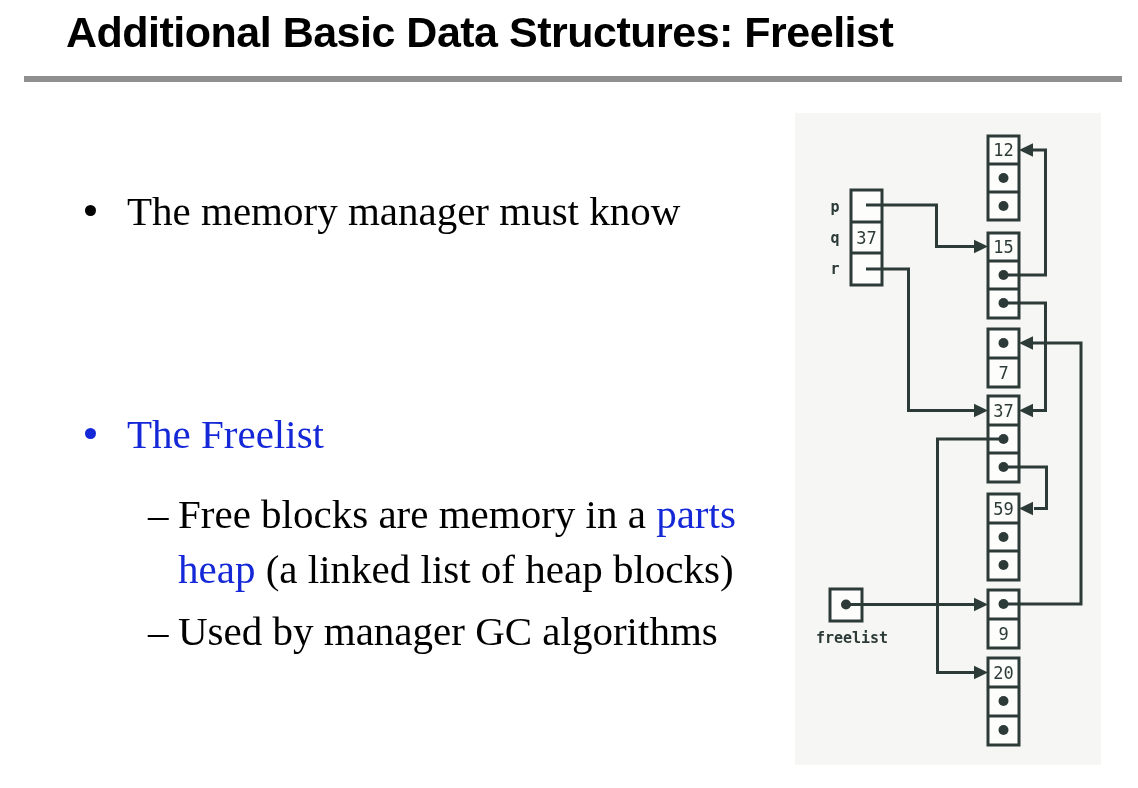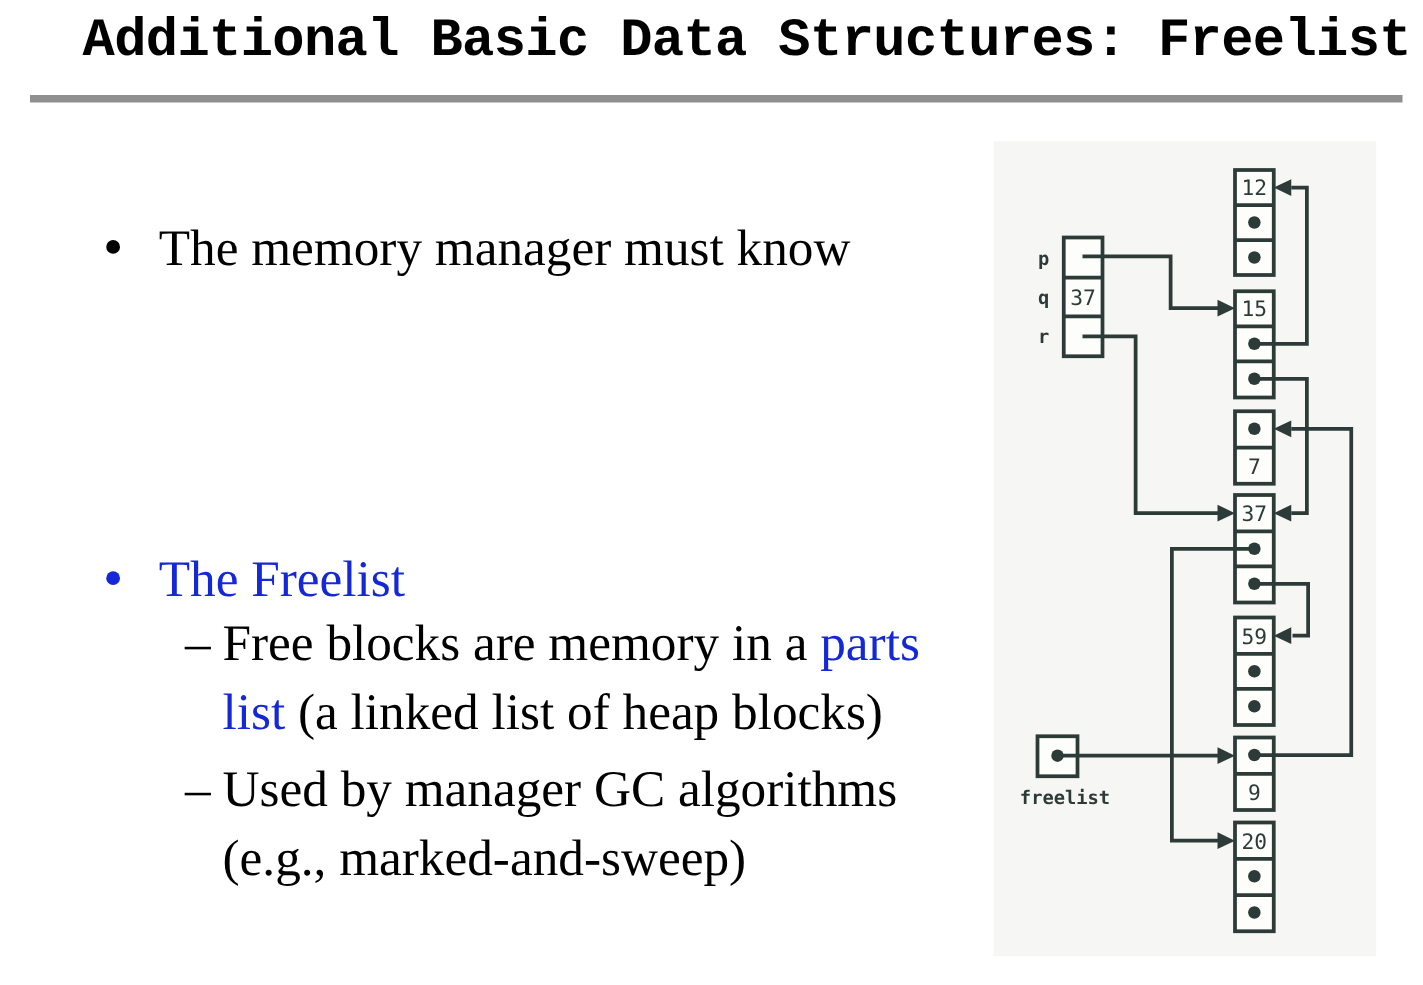--- a/index.html
+++ b/index.html
@@ -2,32 +2,32 @@
 <html><head>
 <meta charset="utf-8">
 <style>
   html,body{margin:0;padding:0;background:#ffffff;}
   .slide{
     position:relative;width:1138px;height:788px;background:#ffffff;overflow:hidden;
     font-family:"Liberation Serif", serif;color:#000;
   }
   .title{
     position:absolute;left:66px;top:8px;margin:0;
-    font-family:Liberation Mono, monospace;
+    font-family:Liberation Sans, sans-serif;
     font-weight:bold;font-size:43px;letter-spacing:-0.5px;color:#000;white-space:nowrap;
   }
   .rule{position:absolute;left:24px;top:76px;width:1098px;height:6px;background:#8f8f8f;}
 
   .bullet,.sub{position:absolute;display:flex;align-items:flex-start;}
   .btext{font-size:41px;line-height:54px;color:#000;}
   .sub .btext{line-height:55px;}
   .blue{color:#1428d7;}
 
-  .b1{left:85px;top:171px;}
-  .b2{left:85px;top:436px;}
+  .b1{left:85px;top:184px;}
+  .b2{left:85px;top:407px;}
   .dot{width:11px;height:11px;border-radius:50%;background:#000;flex:0 0 11px;margin-top:21px;margin-right:31px;}
   .dot.bluedot{background:#1428d7;}
   .s1{left:148px;top:487px;}
   .s2{left:148px;top:604px;}
   .dash{flex:0 0 30px;font-size:41px;line-height:55px;color:#000;}
 
   .panel{position:absolute;left:795px;top:113px;width:306px;height:652px;background:#f6f6f4;}
   .panel svg{display:block;width:306px;height:652px;}
   .ink{stroke:#2d3b38;stroke-width:3;fill:none;}
   .cell{fill:#fdfdfc;stroke:#2d3b38;stroke-width:3;}
@@ -53,29 +53,28 @@
 
   <div class="bullet b2">
     <span class="dot bluedot"></span>
     <div class="btext blue">The Freelist</div>
   </div>
 
   <div class="sub s1">
     <span class="dash">–</span>
     <div class="btext">
       <div><span>Free blocks are memory in a </span><span class="blue">parts</span></div>
-      <div><span class="blue">list</span><span> (a linked list of heap blocks)</span></div>
+      <div><span class="blue">heap</span><span> (a linked list of heap blocks)</span></div>
     </div>
   </div>
 
   <div class="sub s2">
     <span class="dash">–</span>
     <div class="btext">
       <div>Used by manager GC algorithms</div>
-      <div>(e.g., marked-and-sweep)</div>
     </div>
   </div>
 
   <div class="panel">
     <svg viewBox="0 0 306 652" xmlns="http://www.w3.org/2000/svg">
 
       <g>
         <rect class="cell" x="56" y="77" width="31" height="95"></rect>
         <line class="ink" x1="56" y1="109" x2="87" y2="109"></line>
         <line class="ink" x1="56" y1="140" x2="87" y2="140"></line>

